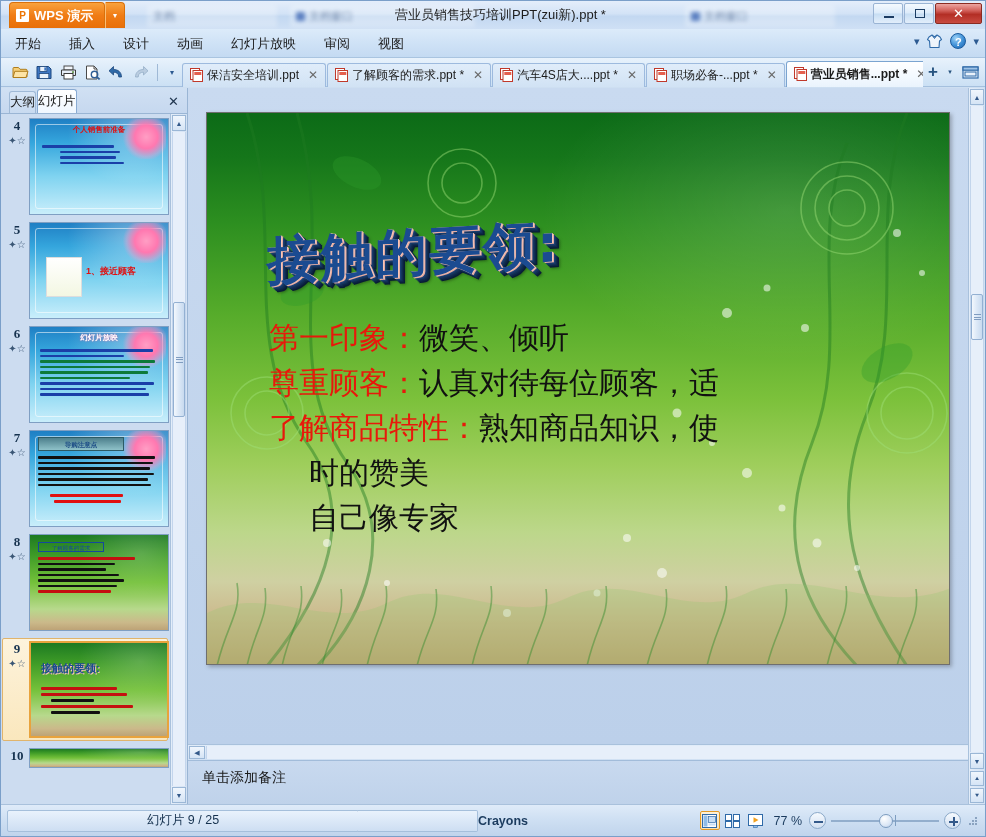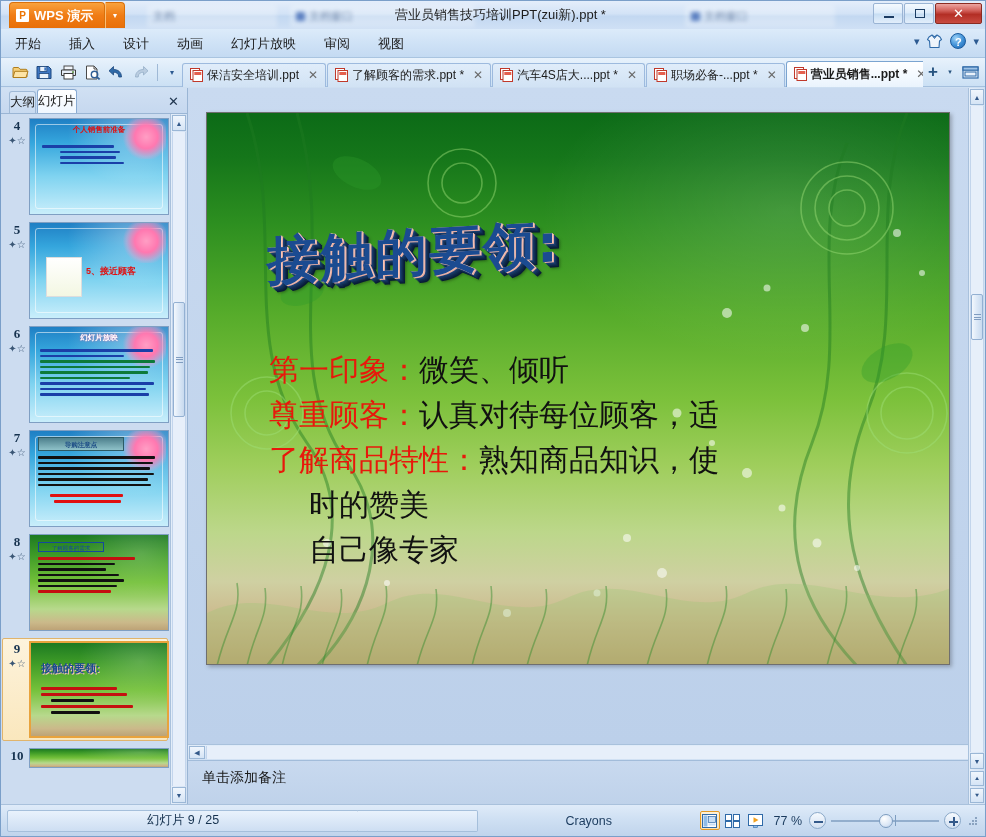--- a/index.html
+++ b/index.html
@@ -251,21 +251,21 @@
     font-family:"DejaVu Sans", sans-serif;
     font-size:52px; font-weight:bold; letter-spacing:2px;
     color:#1b4b91;
     text-shadow:
       1px 0 0 #f6c7bb, 2px 1px 0 #e8ada0,
       3px 2px 0 #1b3f74, 4px 3px 0 #15365f,
       5px 4px 0 #102c50, 6px 5px 0 #0c2342,
       7px 6px 0 #091c36, 8px 7px 3px rgba(0,0,0,0.35);
     transform: skewY(-3.5deg);
   }
-  .body-block { position:absolute; left:62px; top:234px; width:625px; }
+  .body-block { position:absolute; left:62px; top:202px; width:625px; }
   .body-line {
     font-family:"DejaVu Sans", sans-serif;
     font-size:30px; line-height:45px; color:#111;
     white-space:nowrap;
   }
   .body-line.indent { padding-left:40px; }
   .hl { color:#e8180b; }
 
   
   .hscroll-row { height:16px; display:flex; background:linear-gradient(to bottom,#e1ecf9,#d0e0f3); border-top:1px solid #a9c1dc; }
@@ -299,21 +299,21 @@
     display:flex; align-items:center; padding:0 6px;
   }
   .sb-panel {
     height:22px; display:flex; align-items:center; justify-content:center;
     font-size:12.5px; color:#16324f;
     background: linear-gradient(to bottom,#e9f2fc,#cddef2);
     border:1px solid #a5bfdb; border-radius:2px;
   }
   .sb-slidecount { width:352px; }
   .sb-spacer { width:120px; border-left:none; border-radius:0 2px 2px 0; margin-left:-1px; }
-  .sb-theme { flex:1; text-align:center; font-size:12.5px; color:#1b3b5e; }
+  .sb-theme { flex:1; font-size:12.5px; color:#1b3b5e;font-weight:bold; }
   .view-btns { display:flex; align-items:center; gap:3px; margin-right:8px; }
   .view-btn { width:20px; height:19px; display:flex; align-items:center; justify-content:center; border:1px solid transparent; border-radius:2px; }
   .view-btn.active { border:1px solid #e29a26; background:linear-gradient(to bottom,#fdf1d8,#fbe2b2); }
   .zoom-pct { font-size:12.5px; color:#1b3b5e; margin-right:7px; }
   .zoom-rnd {
     width:17px; height:17px; border-radius:50%;
     background: linear-gradient(to bottom,#f5f9fe,#d2e0f1);
     border:1px solid #8aa8c8; position:relative;
   }
   .zoom-rnd .h { position:absolute; left:4px; top:7.5px; width:9px; height:2px; background:#33598a; }
@@ -538,21 +538,21 @@
 
           <div class="thumb-row">
             <div class="thumb-num">
               <div class="n">5</div>
               <div class="star">✦☆</div>
             </div>
             <div class="thumb-box">
               <div class="th-blue"></div>
               <div class="th-flower"></div>
               <div style="position:absolute;left:16px;top:34px;width:36px;height:40px;background:linear-gradient(#fff,#f3f7e2);border:1px solid #ddd;"></div>
-              <div style="position:absolute;left:56px;top:42px;font-size:9px;font-weight:bold;color:#e01010;">5、接近顾客</div>
+              <div style="position:absolute;left:56px;top:42px;font-size:9px;font-weight:bold;color:#e01010;">1、接近顾客</div>
             </div>
           </div>
 
           <div class="thumb-row">
             <div class="thumb-num">
               <div class="n">6</div>
               <div class="star">✦☆</div>
             </div>
             <div class="thumb-box">
               <div class="th-blue"></div>

